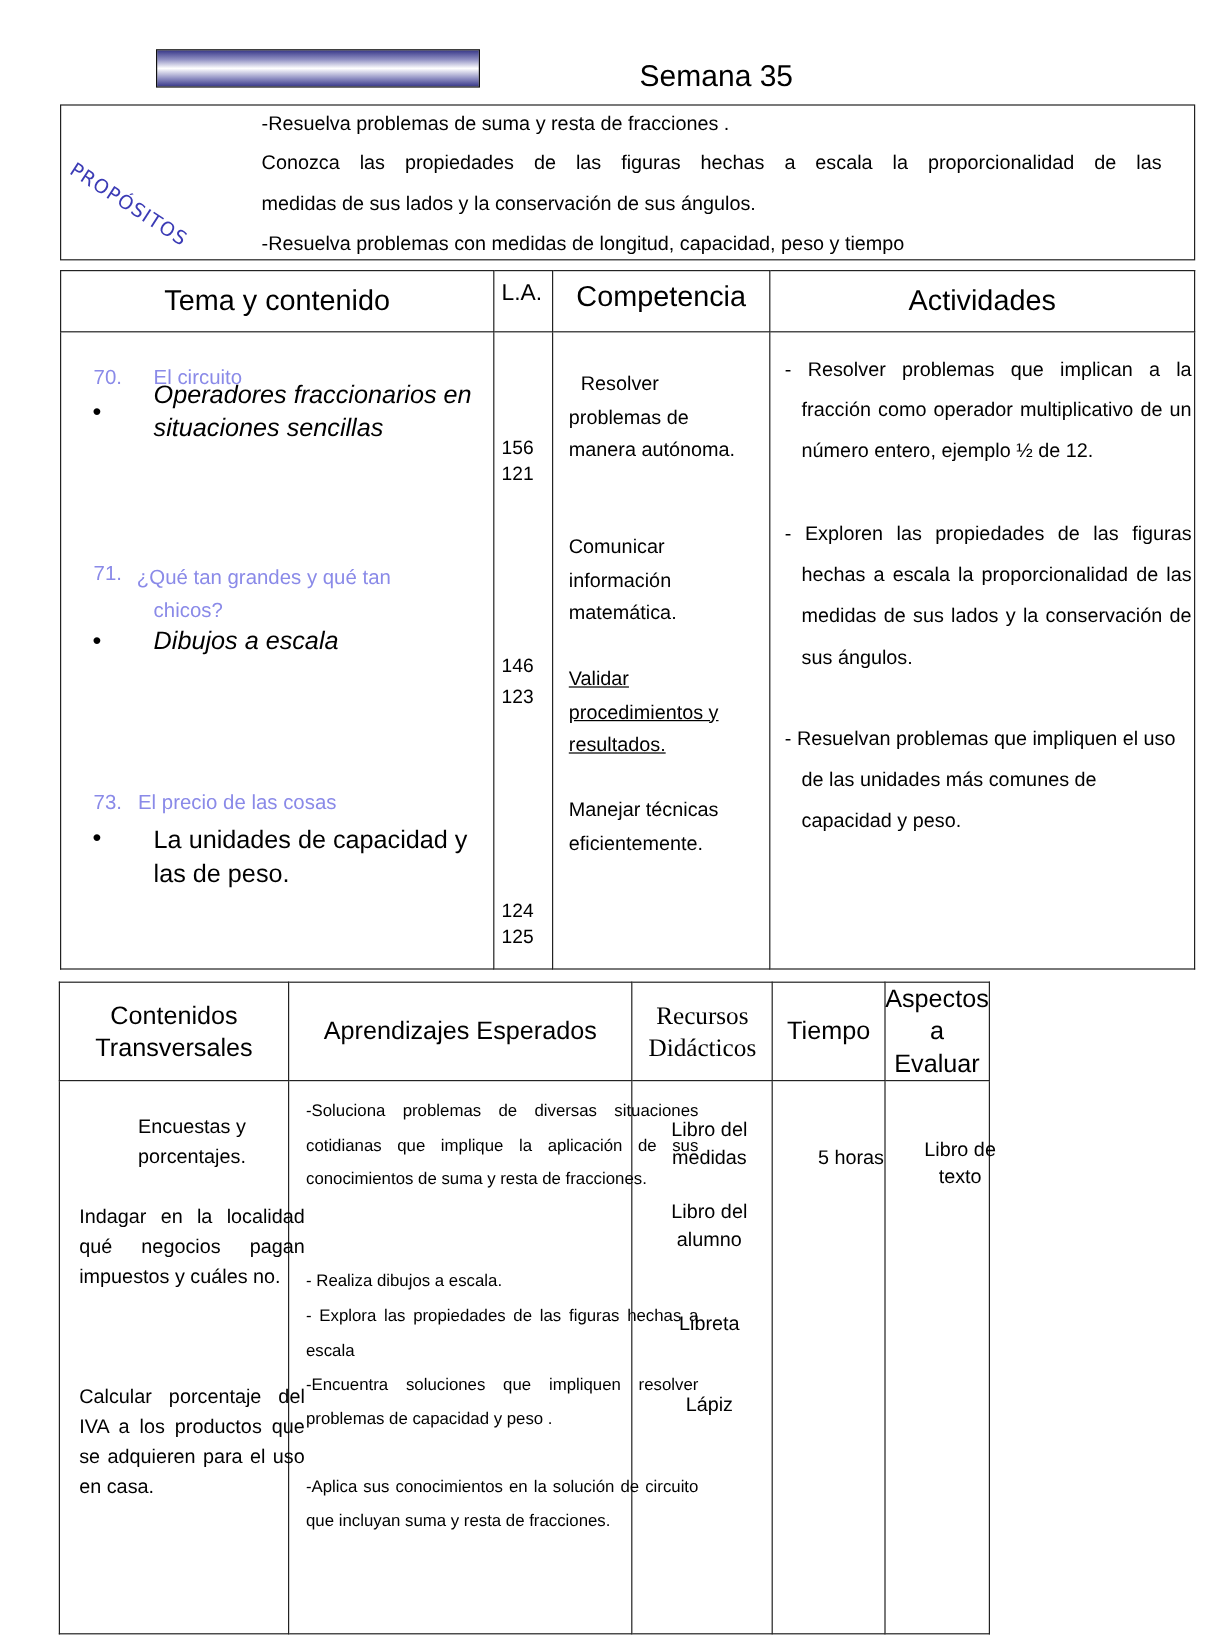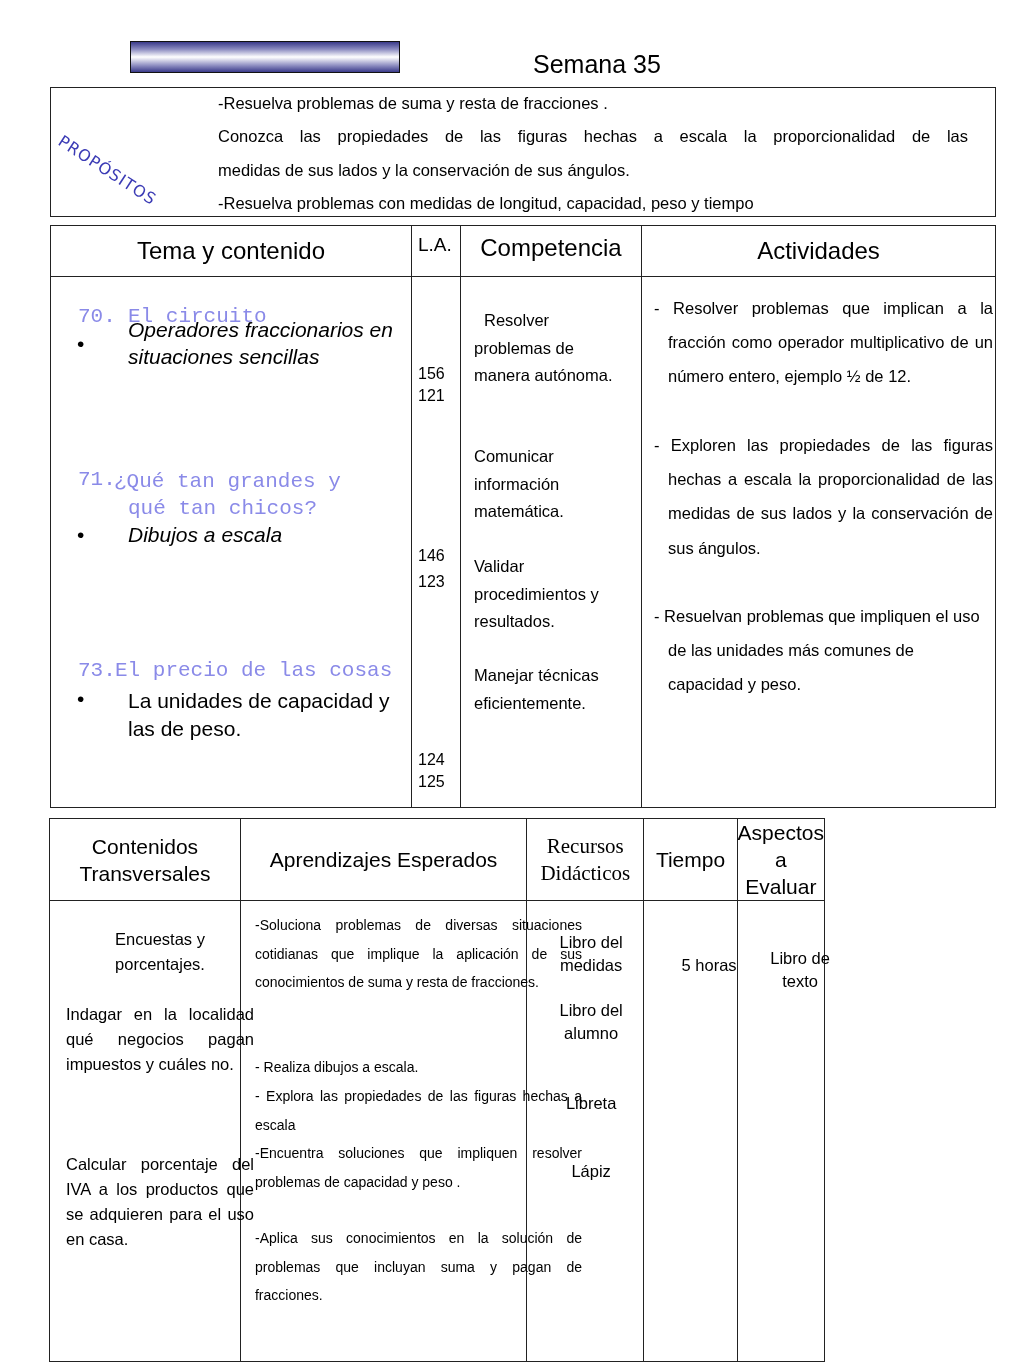--- a/index.html
+++ b/index.html
@@ -17,21 +17,21 @@
     .purpose-text { left:218px; font-size:16.5px; line-height:34px; }
     .pt-justify { text-align:justify; text-align-last:justify; width:750px; }
 
     table { border-collapse:collapse; position:absolute; }
     td, th { border:1.5px solid #222; padding:0; vertical-align:top; font-weight:normal; }
 
     .t1 { left:50px; top:225px; width:946px; }
     .t1 th { height:42px; font-size:24px; vertical-align:middle; }
     .t1 td { height:530px; position:relative; }
 
-    .topic-title { color:#8a8ae8; font-size:21px;font-family:Liberation Mono, monospace; }
+    .topic-title { color:#8a8ae8; font-size:17px; }
     .topic-bullet { font-size:21px; }
     .la { font-size:16px; line-height:22px; }
     .comp { font-size:16.5px; line-height:27.5px; }
     .act { font-size:16.5px; line-height:34.2px; text-align:justify; }
 
     .t2 { left:49px; top:818px; width:776px; }
     .t2 th { height:62px; font-size:21px; vertical-align:middle; line-height:27px; }
     .t2 td { height:460px; position:relative; }
     .small { font-size:16.5px; line-height:25px; }
     .aprend { font-size:14px; line-height:28.5px; text-align:justify; }
@@ -80,21 +80,21 @@
       <div class="abs la" style="left:6px; top:86px;">156</div>
       <div class="abs la" style="left:6px; top:108px;">121</div>
       <div class="abs la" style="left:6px; top:268px;">146</div>
       <div class="abs la" style="left:6px; top:294px;">123</div>
       <div class="abs la" style="left:6px; top:472px;">124</div>
       <div class="abs la" style="left:6px; top:494px;">125</div>
     </td>
     <td>
       <div class="abs comp" style="left:13px; top:30px; width:150px; text-indent:10px;">Resolver problemas de manera autónoma.</div>
       <div class="abs comp" style="left:13px; top:166px; width:150px;">Comunicar información matemática.</div>
-      <div class="abs comp" style="left:13px; top:276px; width:150px;">Validar procedimientos y resultados.</div>
+      <div class="abs comp" style="left:13px; top:276px; width:150px;text-decoration:underline;">Validar procedimientos y resultados.</div>
       <div class="abs comp" style="left:13px; top:385px; width:150px;">Manejar técnicas eficientemente.</div>
     </td>
     <td>
       <div class="abs act" style="left:12px; top:14px; width:325px; padding-left:14px; text-indent:-14px;">- Resolver problemas que implican a la fracción como operador multiplicativo de un número entero, ejemplo ½ de 12.</div>
       <div class="abs act" style="left:12px; top:151px; width:325px; padding-left:14px; text-indent:-14px;">- Exploren las propiedades de las figuras hechas a escala la proporcionalidad de las medidas  de sus lados y la conservación de sus ángulos.</div>
       <div class="abs act" style="left:12px; top:322px; width:325px; padding-left:14px; text-indent:-14px; text-align:left;">- Resuelvan problemas que impliquen el uso de las unidades más comunes de capacidad y peso.</div>
     </td>
   </tr>
 </tbody>
   </table>
@@ -112,21 +112,21 @@
     <td>
       <div class="abs small" style="left:30px; top:26px; width:160px; text-align:center;">Encuestas y porcentajes.</div>
       <div class="abs small" style="left:16px; top:101px; width:188px; text-align:justify;">Indagar en la localidad qué negocios pagan impuestos y cuáles no.</div>
       <div class="abs small" style="left:16px; top:251px; width:188px; text-align:justify;">Calcular porcentaje del IVA a los productos que se adquieren para el uso en casa.</div>
     </td>
     <td>
       <div class="abs aprend" style="left:14px; top:10px; width:327px;">-Soluciona problemas de diversas situaciones cotidianas que implique la aplicación de sus conocimientos de suma y resta de fracciones.</div>
       <div class="abs aprend" style="left:14px; top:152px; width:327px;">- Realiza dibujos a escala.</div>
       <div class="abs aprend" style="left:14px; top:181px; width:327px; text-align-last:left;">- Explora las propiedades de las figuras hechas a escala</div>
       <div class="abs aprend" style="left:14px; top:238px; width:327px;">-Encuentra soluciones que impliquen resolver problemas de capacidad y peso .</div>
-      <div class="abs aprend" style="left:14px; top:323px; width:327px;">-Aplica sus conocimientos en la solución de problemas que incluyan suma y pagan de fracciones.</div>
+      <div class="abs aprend" style="left:14px; top:323px; width:327px;">-Aplica sus conocimientos en la solución de circuito que incluyan suma y resta de fracciones.</div>
     </td>
     <td>
       <div class="abs small" style="left:14px; top:30px; width:100px; text-align:center; line-height:23px;">Libro del medidas</div>
       <div class="abs small" style="left:14px; top:98px; width:100px; text-align:center; line-height:23px;">Libro del alumno</div>
       <div class="abs small" style="left:14px; top:190px; width:100px; text-align:center;">Libreta</div>
       <div class="abs small" style="left:14px; top:258px; width:100px; text-align:center;">Lápiz</div>
     </td>
     <td>
       <div class="abs small" style="left:0; top:52px; width:100%; text-align:right;">5 horas</div>
     </td>

